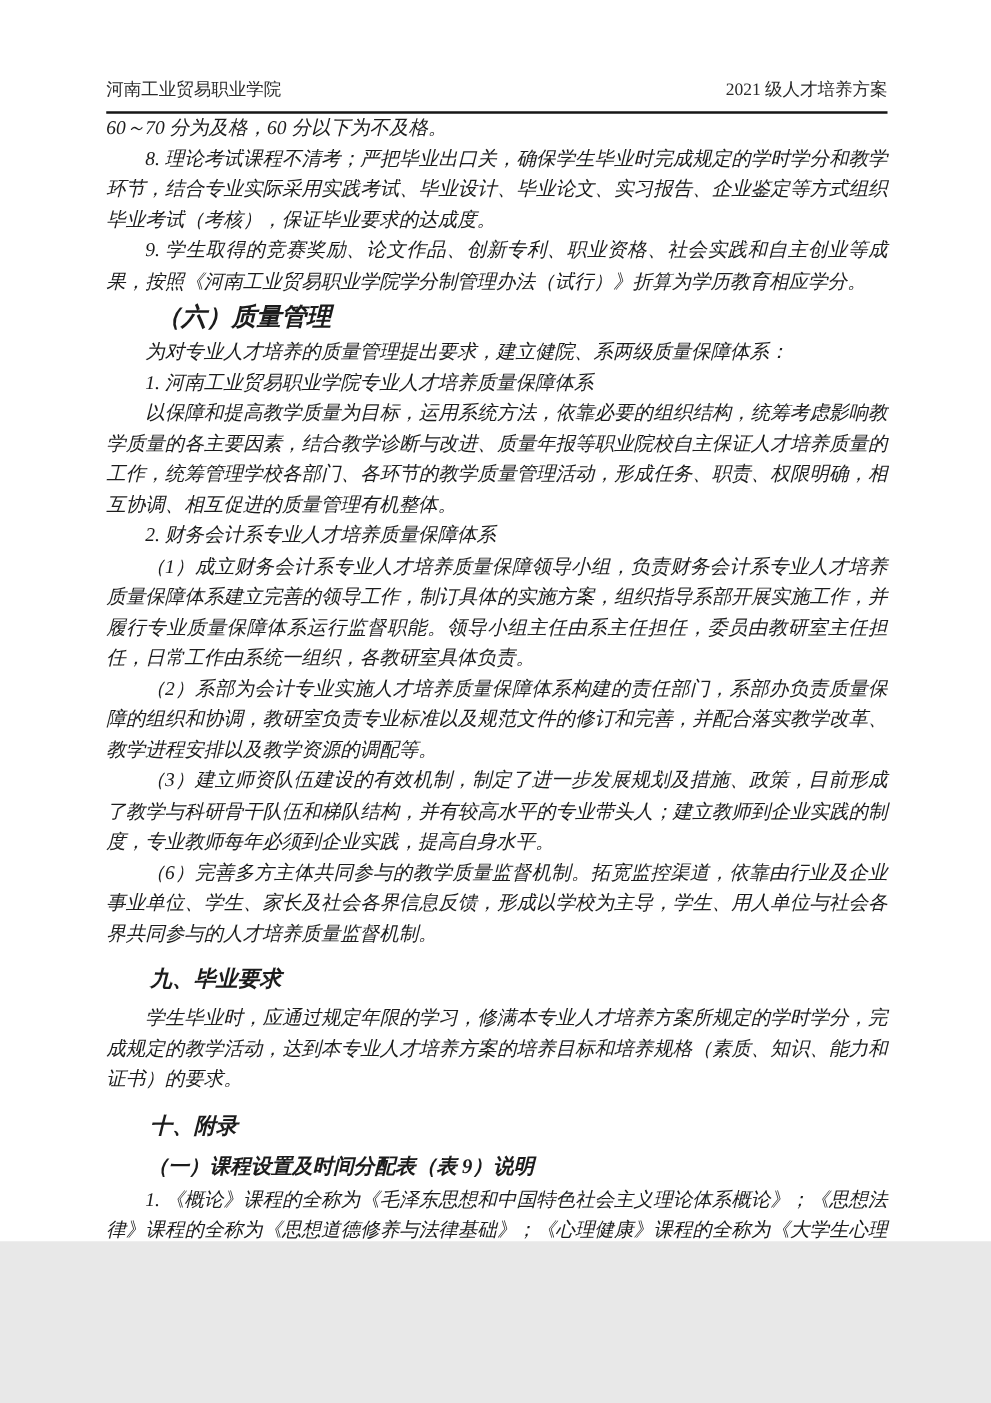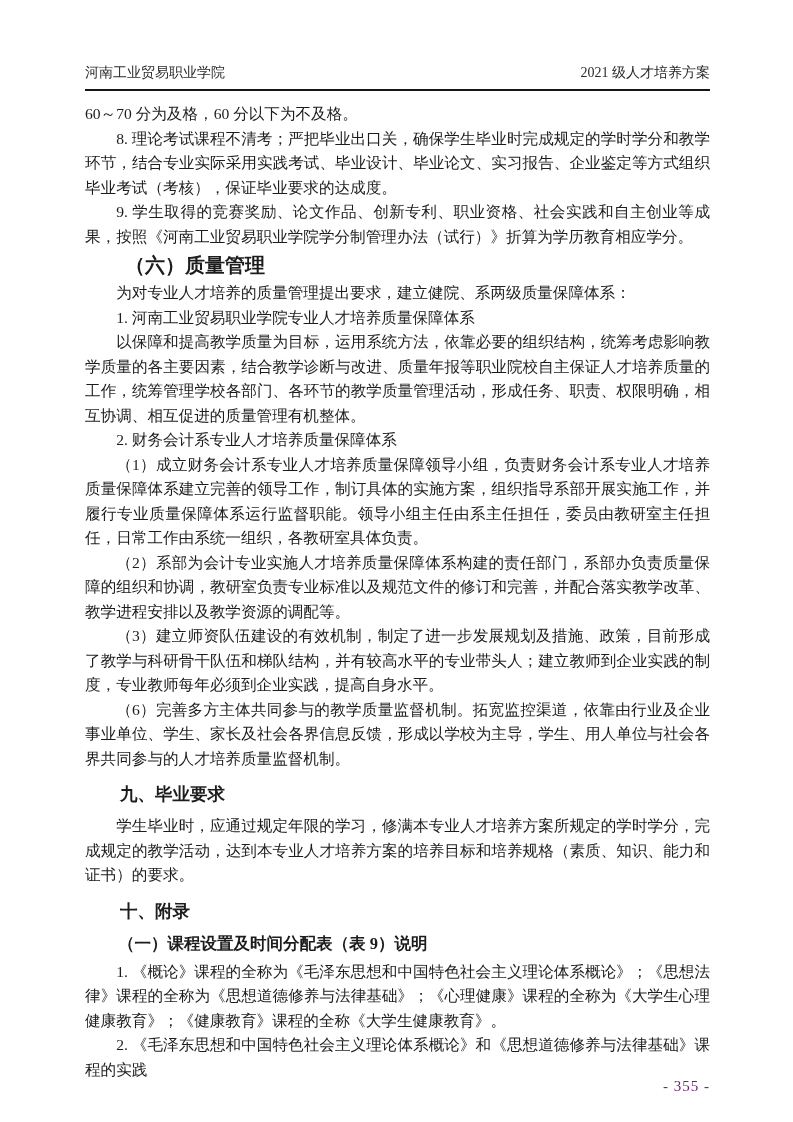--- a/index.html
+++ b/index.html
@@ -9,43 +9,43 @@
   }
   *{box-sizing:border-box;}
   html,body{margin:0;padding:0;}
   body{
     width:793px;height:1122px;
     background:#e8e8e8;
     font-family:"Liberation Serif","DejaVu Serif",serif;
   }
   .page{
     position:relative;
-    width:793px;height:1122px;
+    width:793px;height:993px;
     background:var(--bg);
     padding:64px 83px 0 85px;
     color:var(--text);
     overflow:hidden;
   }
   .header{
     display:flex;
     justify-content:space-between;
     align-items:flex-end;
     font-size:14px;
     line-height:18px;
     color:#2a2a2a;
     padding-bottom:7px;
     border-bottom:2.5px solid var(--rule);
   }
   .content{
-    padding-top:11px;
     font-size:15.6px;
     line-height:24.5px;
     text-align:justify;
     text-justify:inter-ideograph;
     color:var(--text);
+    font-style:italic;
   }
   .para{
     margin:0;
     text-indent:2em;
   }
   .para.no-indent{ text-indent:0; }
   .h-sub{
     font-size:20px;
     font-weight:700;
     text-indent:2em;

